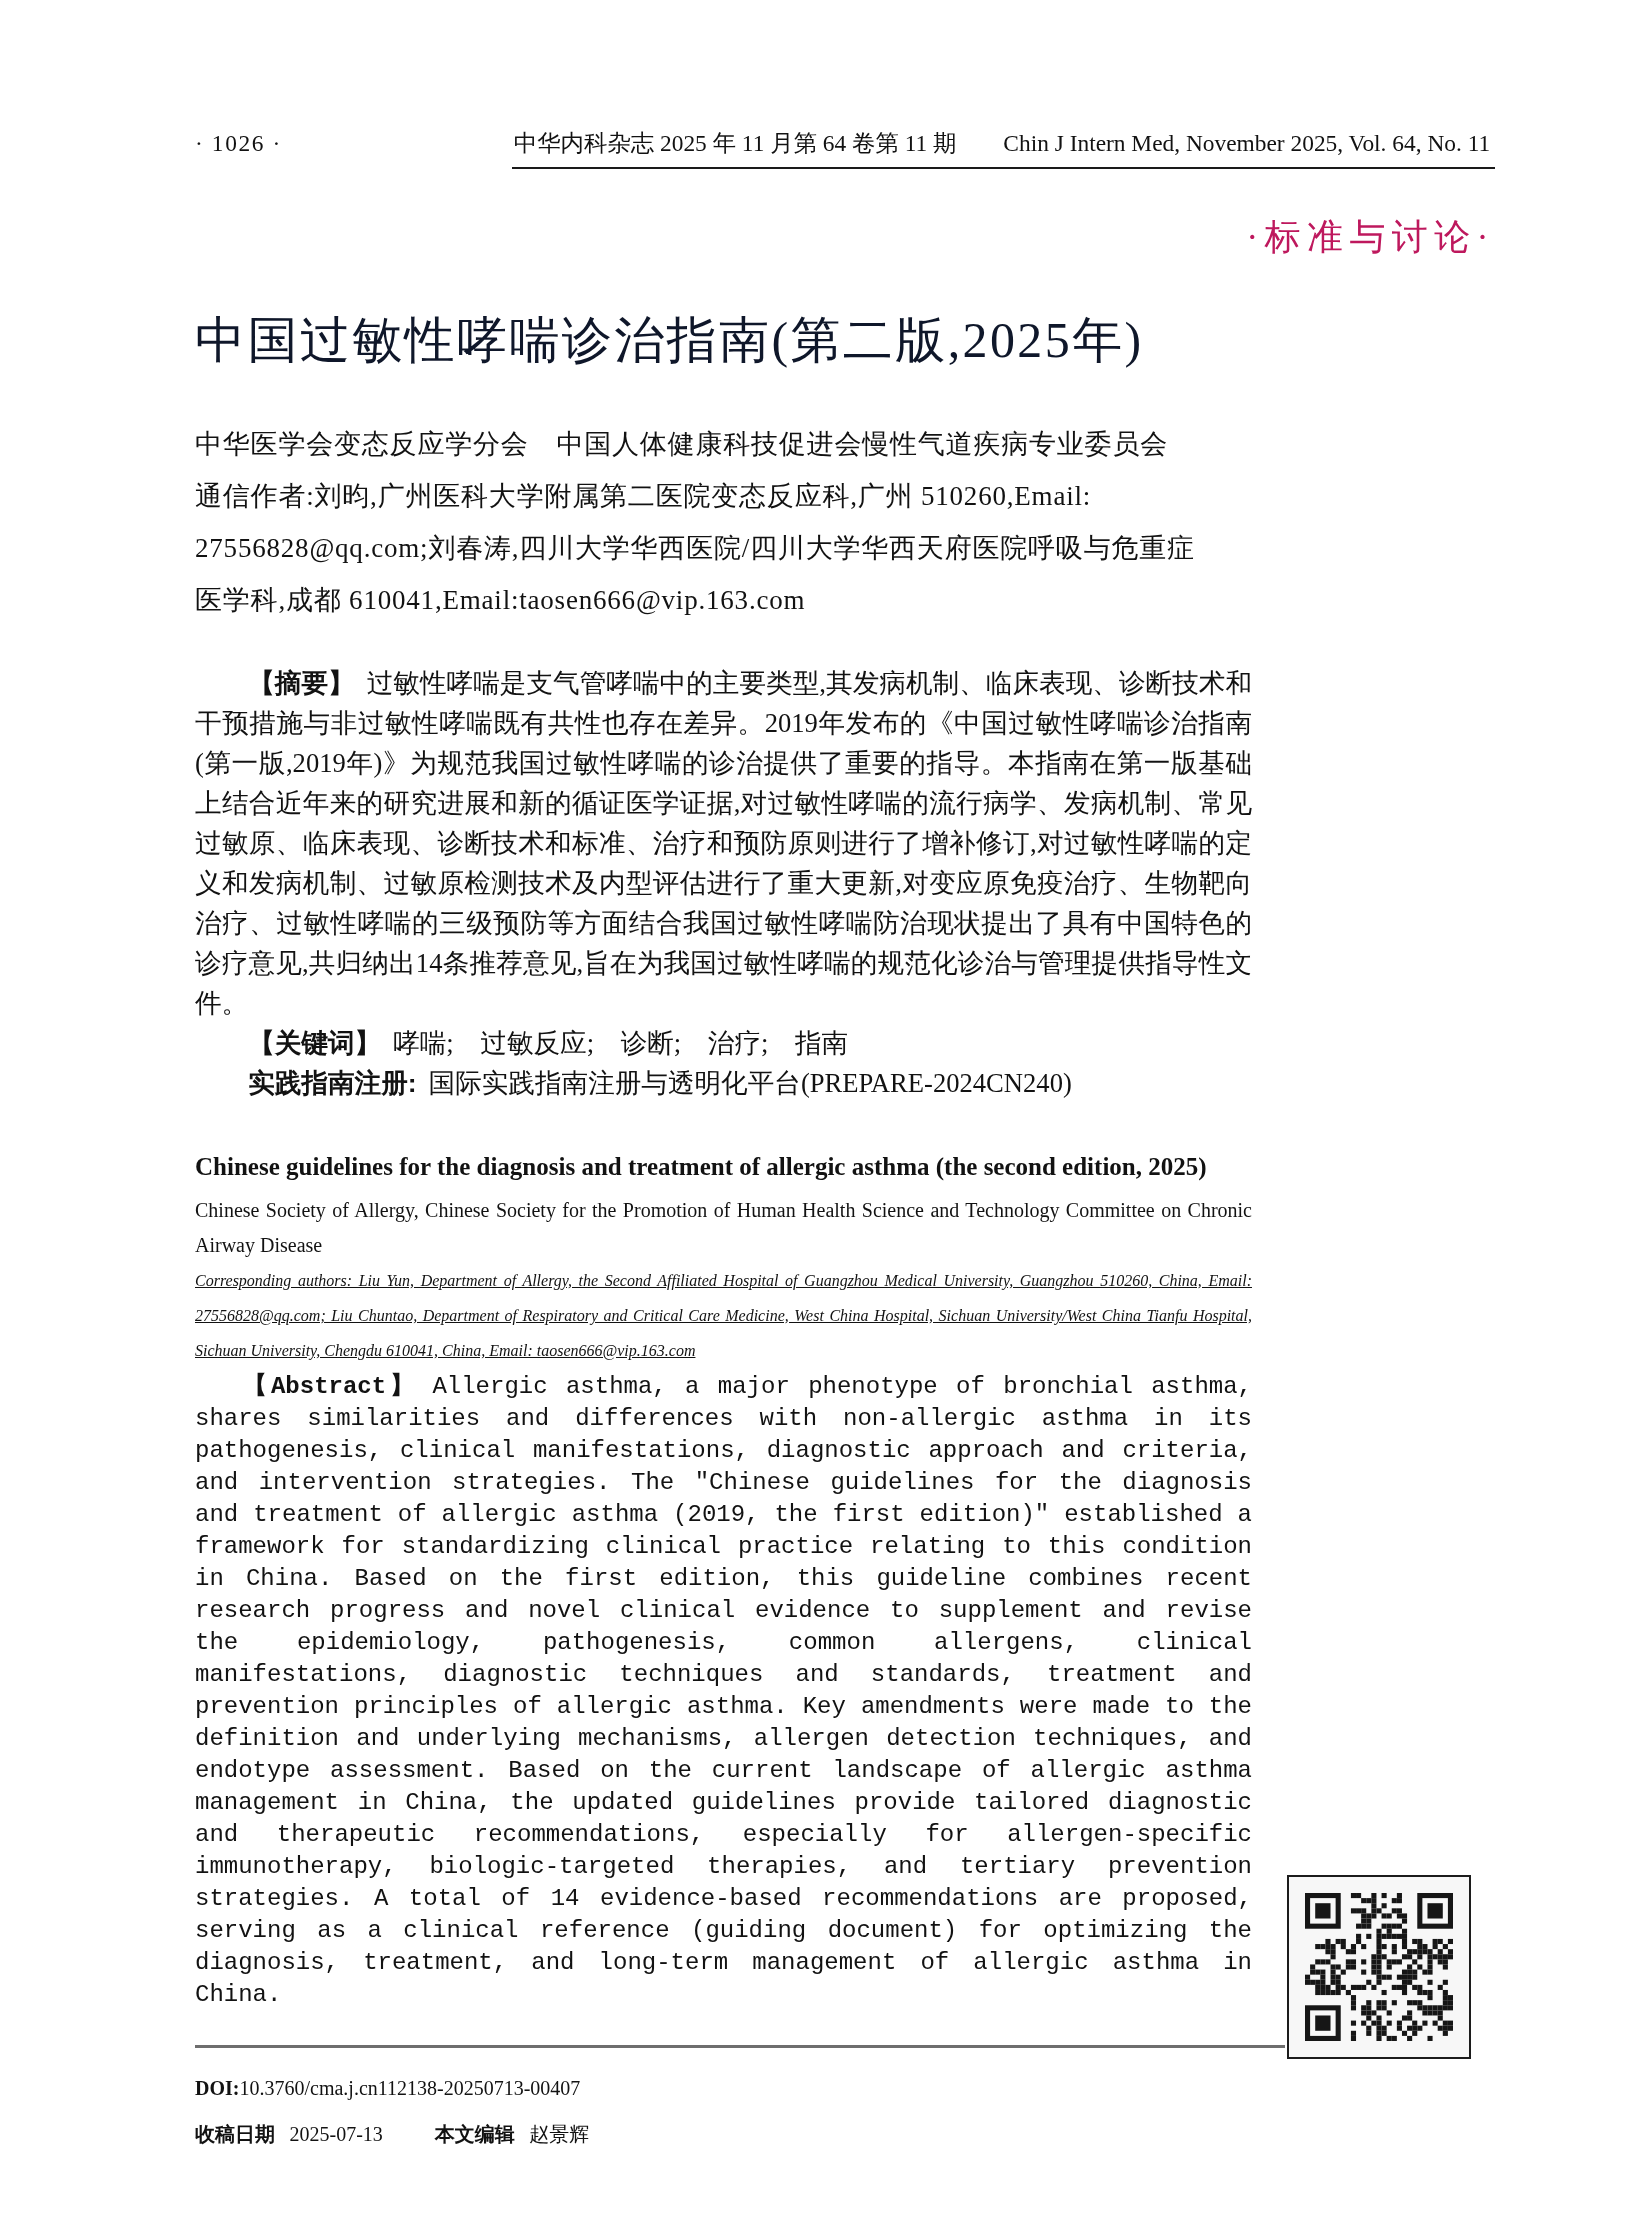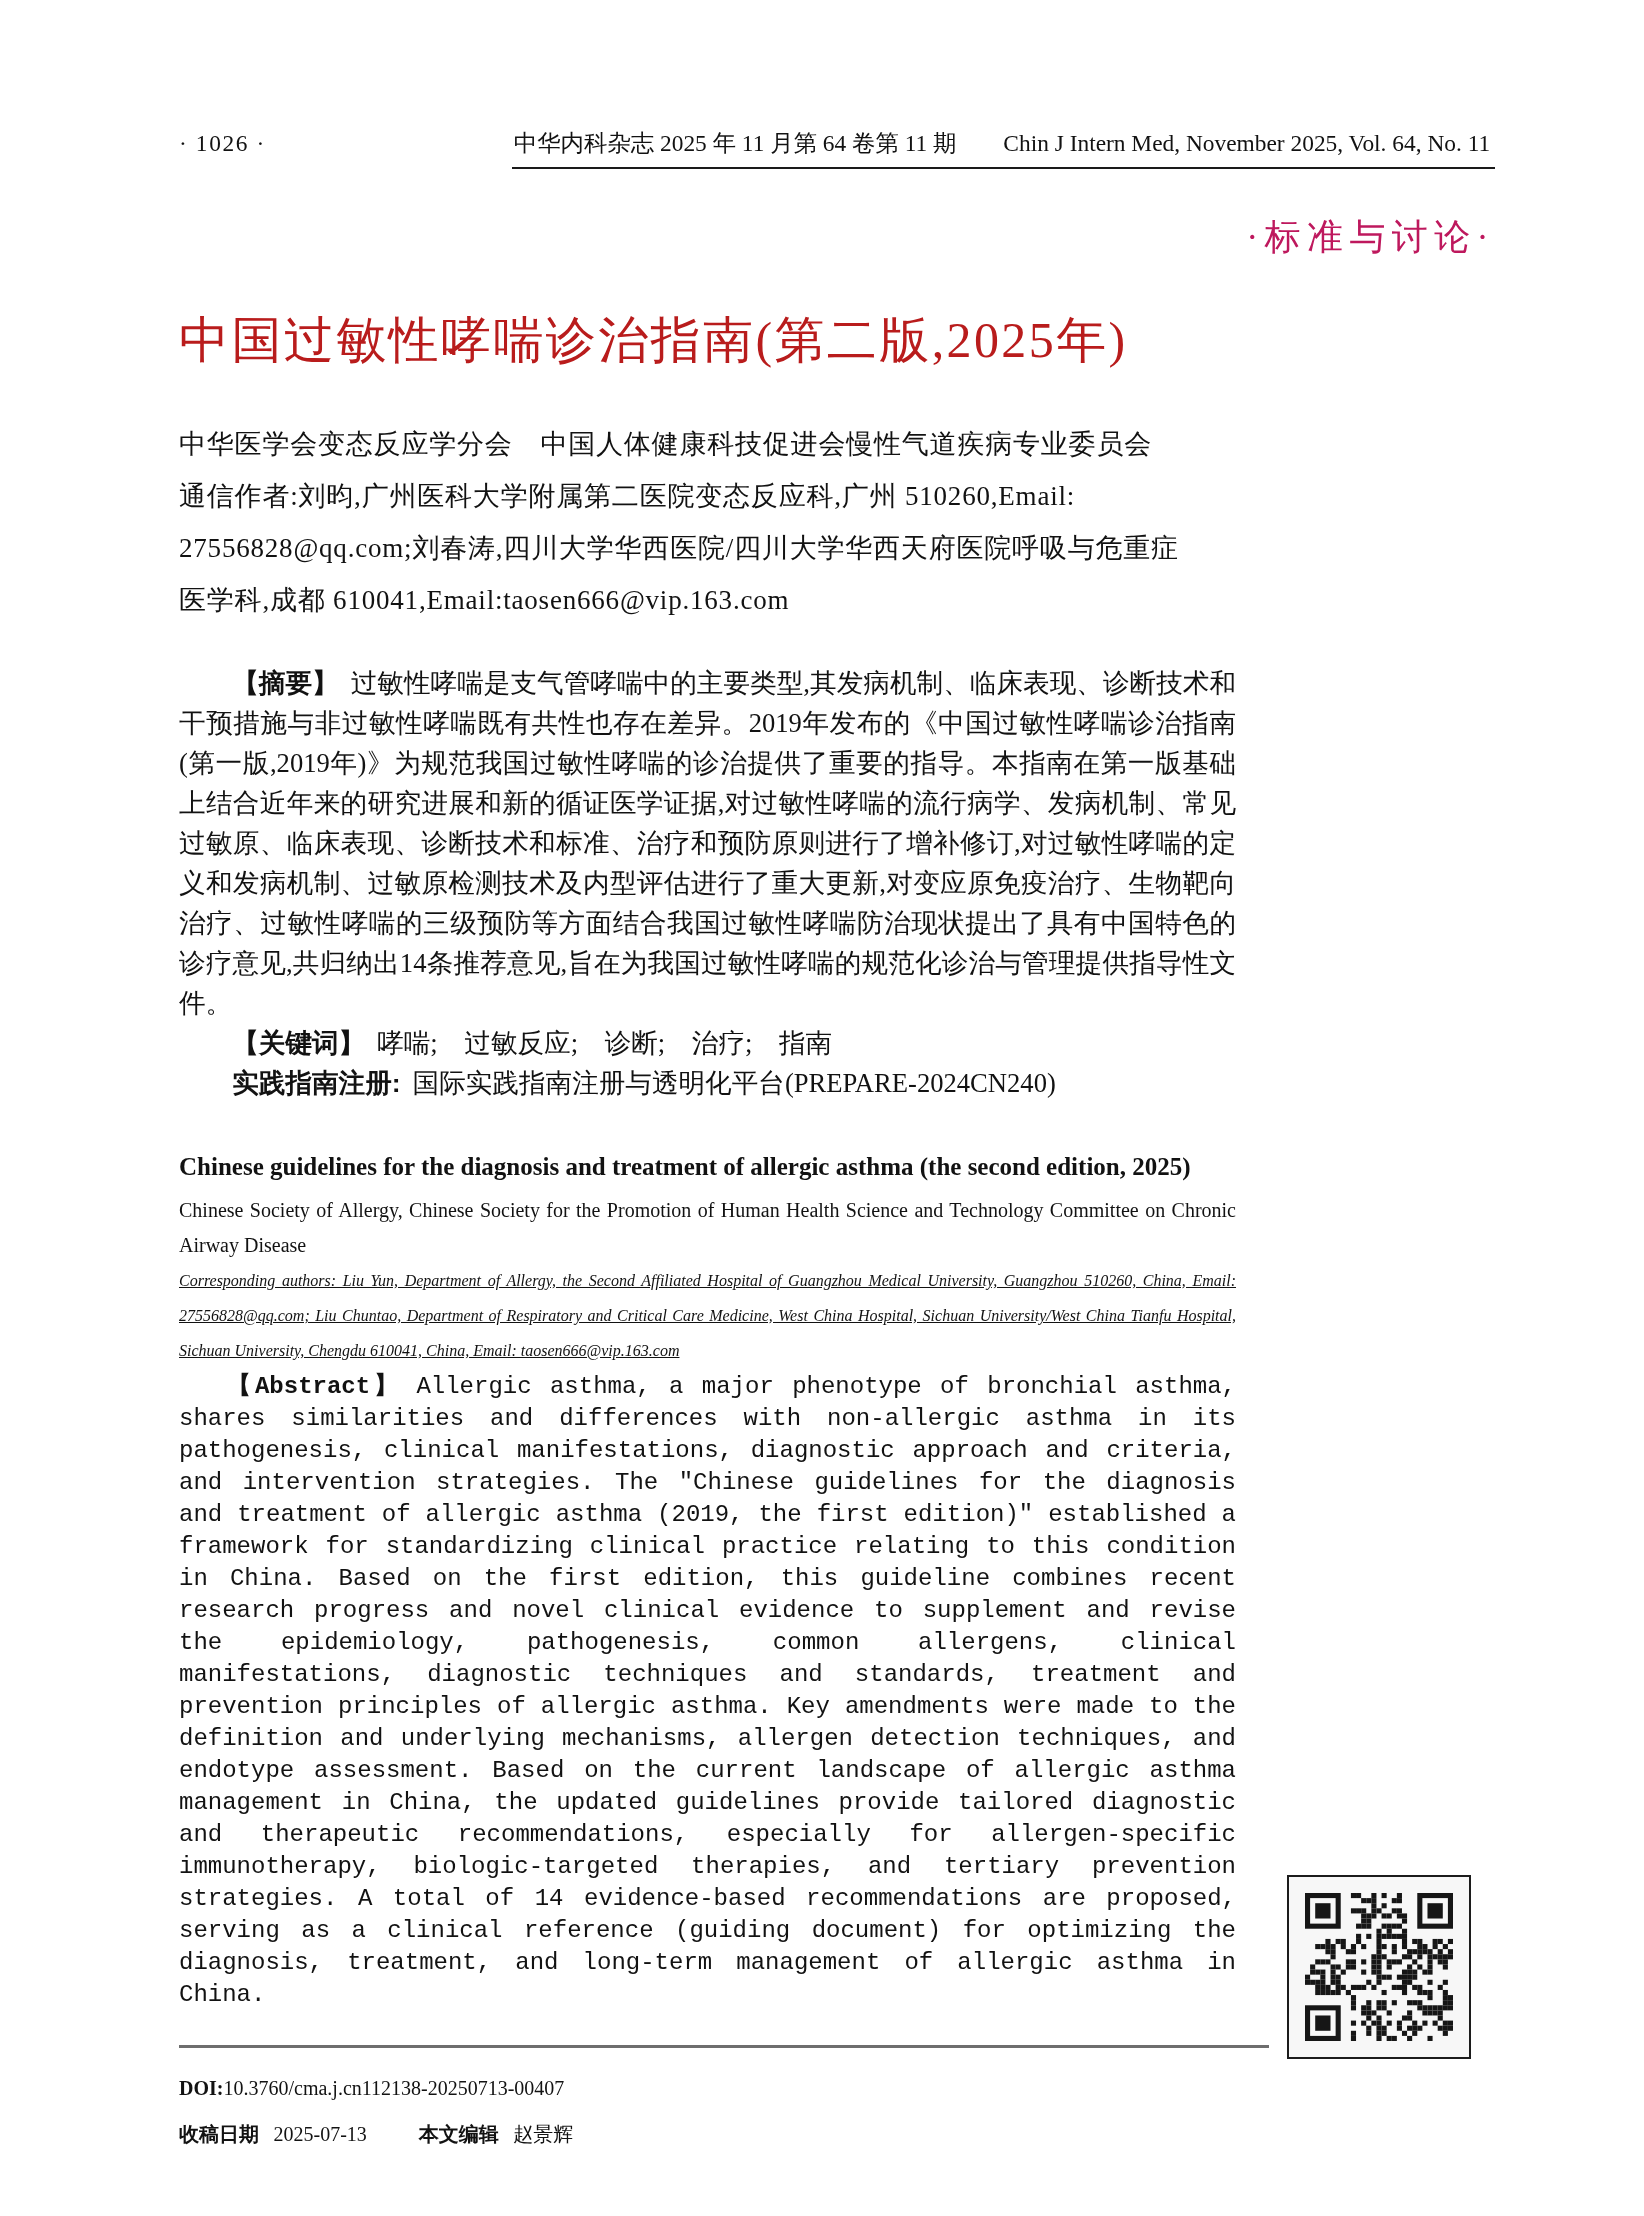--- a/index.html
+++ b/index.html
@@ -6,20 +6,21 @@
   .page {
     position: relative;
     width: 1645px;
     height: 2216px;
     margin: 0 auto;
     background: #ffffff;
     color: #121212;
     font-family: "Liberation Serif", "DejaVu Serif", serif;
     overflow: hidden;
     box-sizing: border-box;
+    padding-left: 16px;
   }
   
   .header-row {
     display: flex;
     justify-content: space-between;
     align-items: baseline;
     margin: 127px 150px 0 179px;
     font-size: 23.4px;
     white-space: nowrap;
   }
@@ -36,21 +37,21 @@
     font-size: 36px;
     letter-spacing: 6.4px;
     color: #be185d;
   }
   
   .article-title {
     margin: 45px 0 0 179px;
     font-size: 50px;
     font-weight: 400;
     letter-spacing: 2.4px;
-    color: #b91c1c;
+    color: #0f172a;
   }
   .author-block {
     margin: 44px 0 0 179px;
     width: 1057px;
     font-size: 27px;
     line-height: 52px;
     letter-spacing: 0.8px;
   }
   
   .abstract-cn-block {

